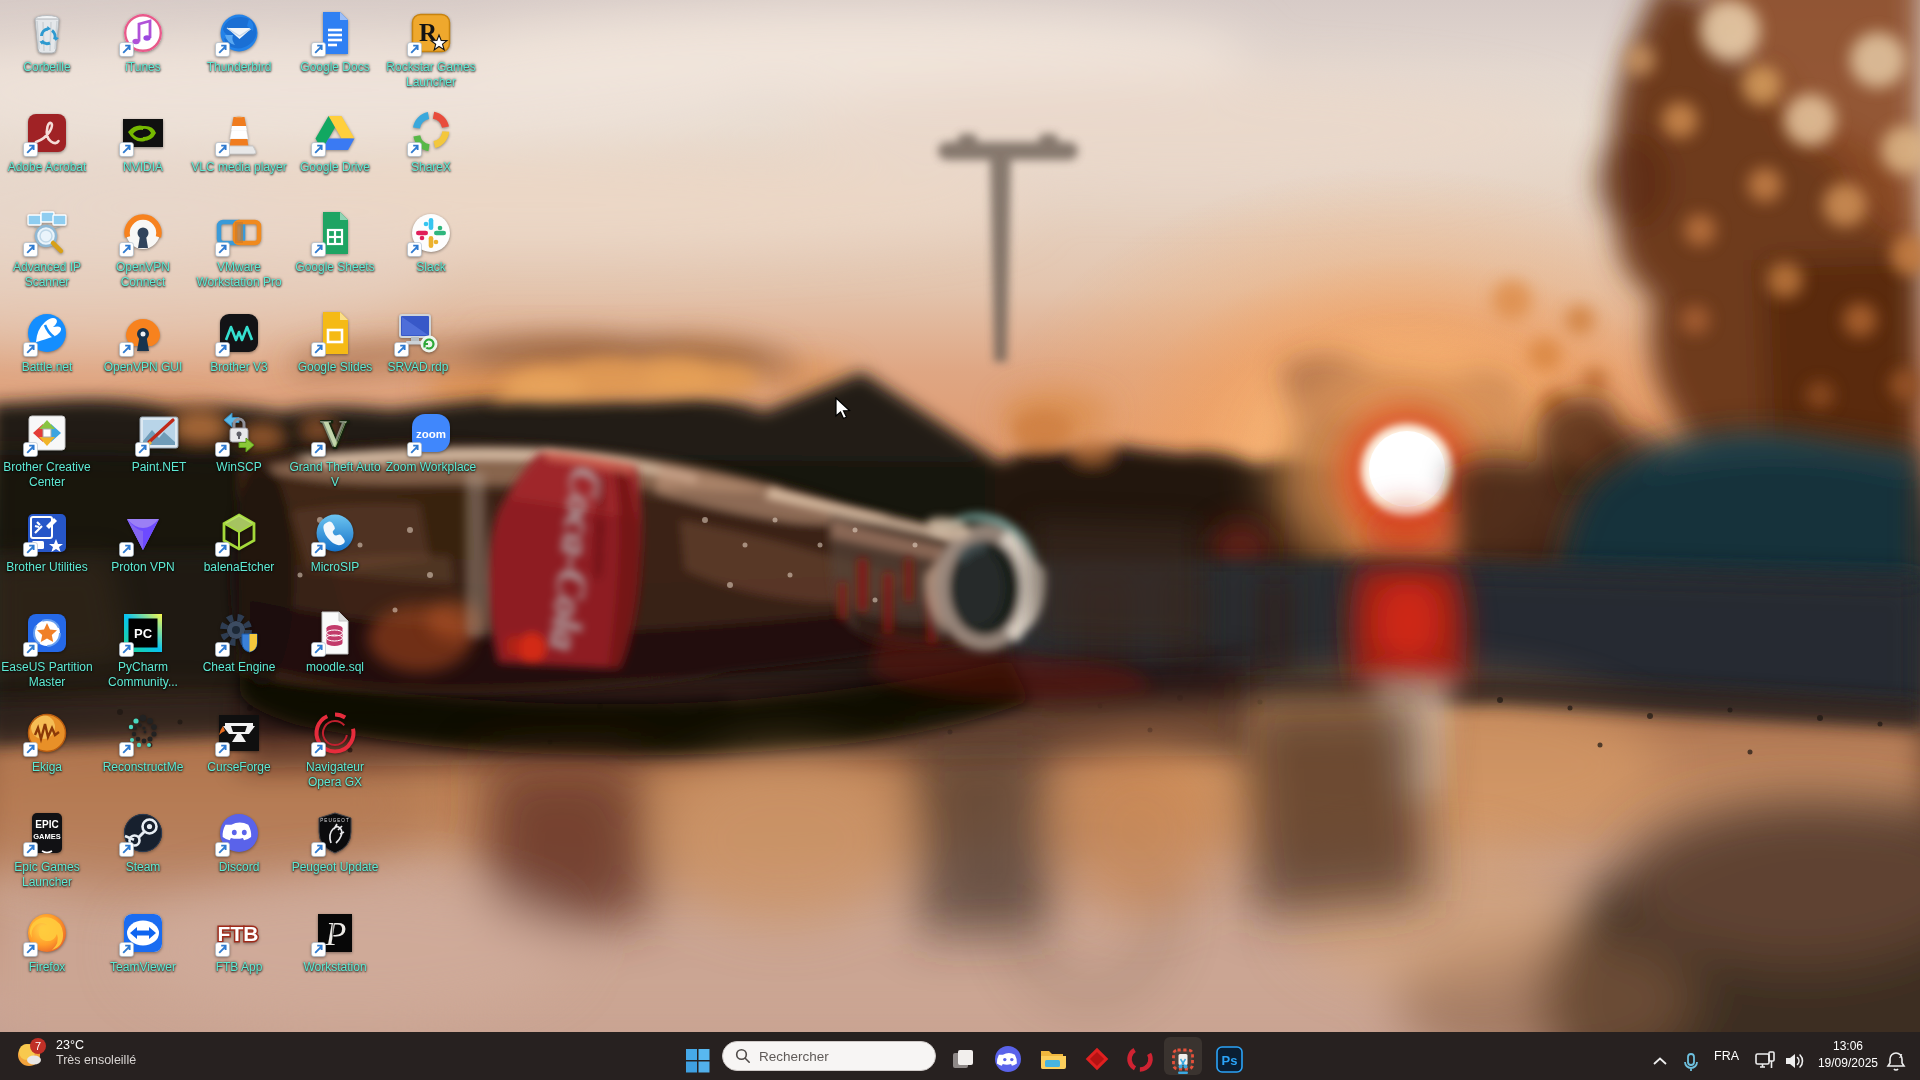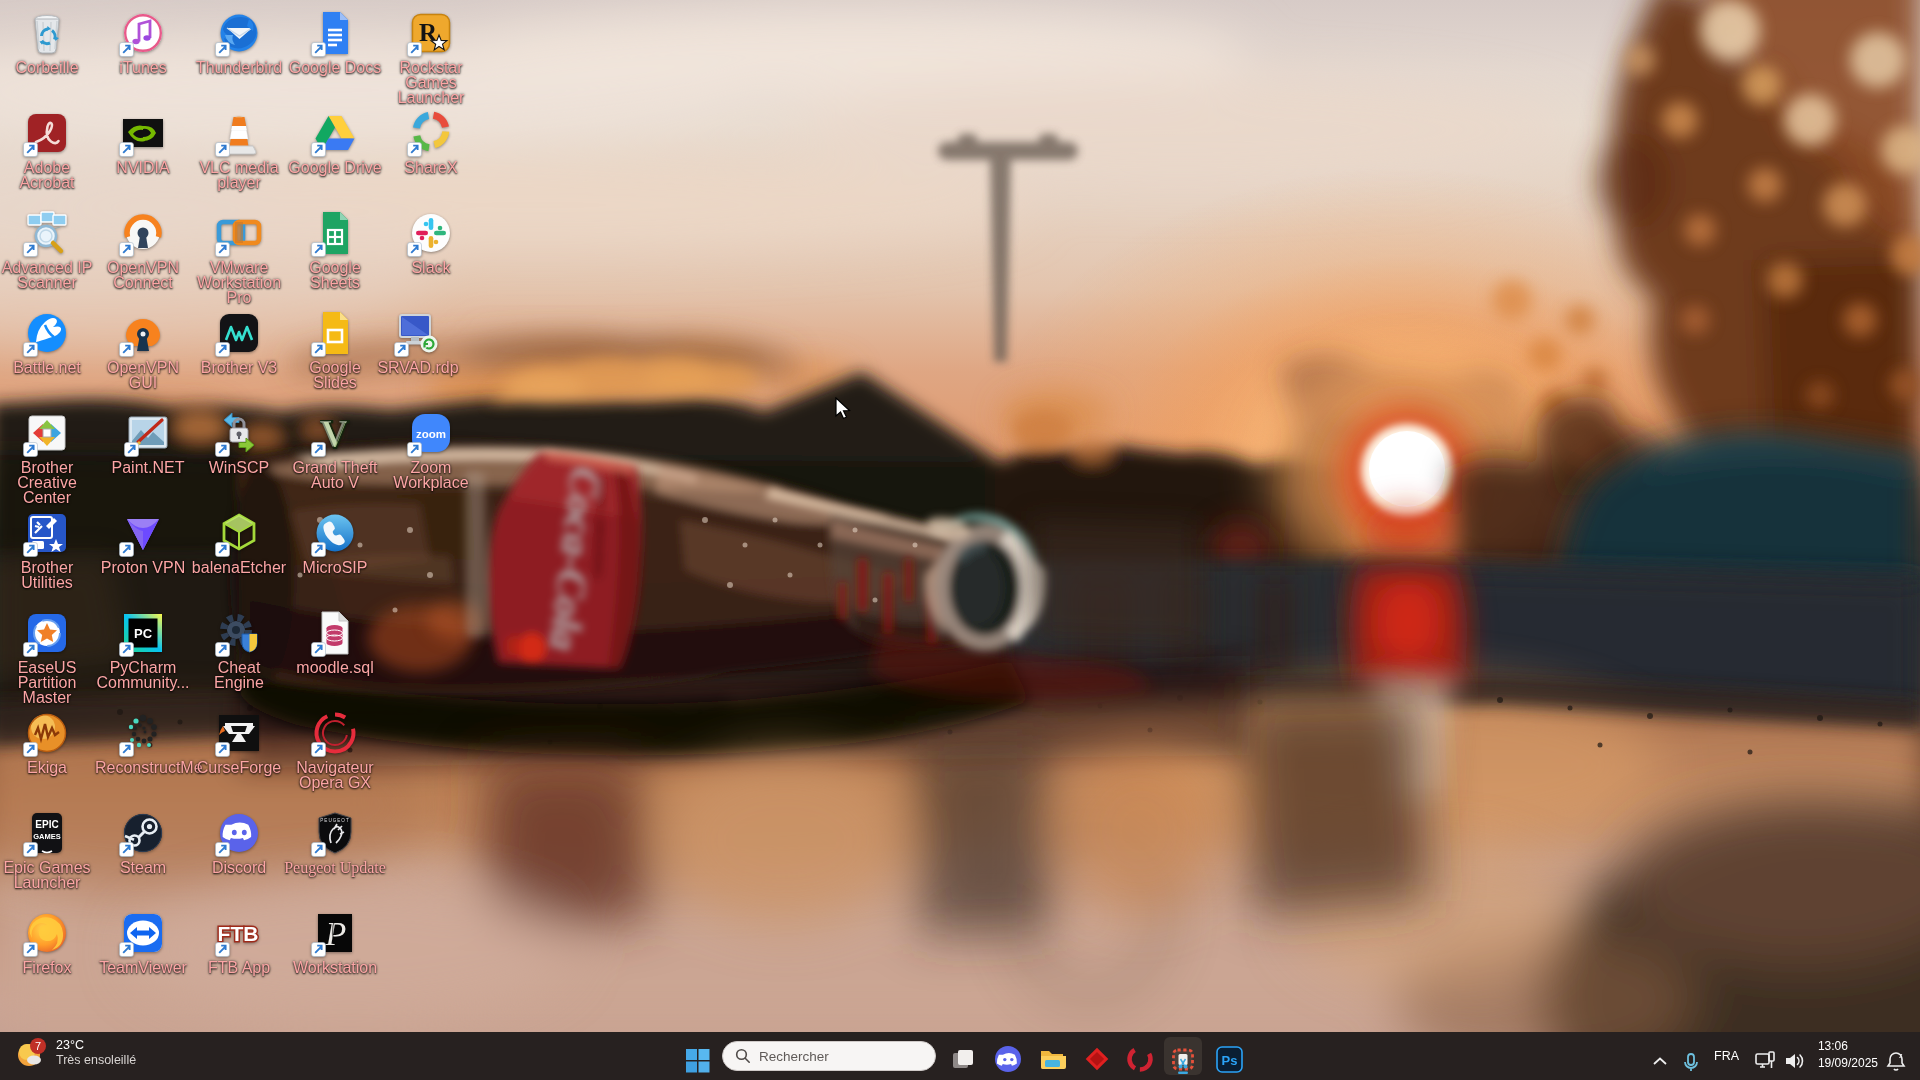--- a/index.html
+++ b/index.html
@@ -10,25 +10,25 @@
  linear-gradient(180deg,#d7cbc7 0%,#e4d8d0 7%,#e8dcd0 12%,#e6d2c2 20%,#e3c4ad 28%,#dfa683 36%,#df9d74 42%,#dc9468 46%,#8c6752 49%,#4a423e 52%,#3a3734 56%,#413a36 62%,#55402f 68%,#7c4e35 74%,#9a6243 80%,#b07c5c 86%,#c29480 92%,#c9a295 97%,#c5a093 100%);
 }
 #wsvg{position:absolute;left:0;top:0;}
 #cursor{position:absolute;left:833px;top:397px;}
 #taskbar{position:absolute;left:0;top:1032px;width:1920px;height:48px;background:#272120;}
 .tbtxt{color:#fff;font-size:12px;}
 #weather{position:absolute;left:14px;top:4px;display:flex;align-items:center;}
 #wtext{margin-left:8px;color:#fff;font-size:12.5px;line-height:15px;}
 #wtext .l2{color:#d8d4d2;}
 #searchbox{position:absolute;left:722px;top:9px;width:214px;height:30px;border-radius:15px;background:#f7f5f4;border:1px solid #cfcac8;display:flex;align-items:center;color:#5f5a58;font-size:13.5px;}
-#clock{position:absolute;right:42px;top:6px;text-align:left;color:#fff;font-size:12px;line-height:17px;}
+#clock{position:absolute;right:42px;top:6px;text-align:center;color:#fff;font-size:12px;line-height:17px;}
 
 .ic{position:absolute;width:96px;text-align:center;}
 .ic .g{display:block;margin:0 auto;filter:drop-shadow(0 1px 1.5px rgba(0,0,0,.4));}
-.lb{position:relative;margin-top:3px;color:#fca5a5;font-size:16px;line-height:15px;text-shadow:0 1px 2px rgba(0,0,0,.9),0 0 3px rgba(0,0,0,.7);}
+.lb{position:relative;margin-top:3px;color:#5eead4;font-size:12px;line-height:15px;text-shadow:0 1px 2px rgba(0,0,0,.9),0 0 3px rgba(0,0,0,.7);}
 .tbi{position:absolute;top:7px;width:34px;height:34px;display:flex;align-items:flex-end;justify-content:center;}
 </style></head>
 <body>
 <div id="wall">
 <svg id="wsvg" width="1920" height="1032" viewBox="0 0 1920 1032">
 <defs>
 <filter id="b4" x="-60%" y="-60%" width="220%" height="220%">
           <feGaussianBlur stdDeviation="4"></feGaussianBlur>
         </filter>
 <filter id="b8" x="-60%" y="-60%" width="220%" height="220%">
@@ -521,21 +521,21 @@
         <circle cx="24" cy="25" r="6" fill="#18344e"></circle>
         <path d="M20.5,28 h7 l2.5,14 h-12 Z" fill="#18344e"></path>
         <circle cx="24" cy="25" r="2.5" fill="#f0f0f0"></circle>
         <g>
           <rect x="0.5" y="33.5" width="14" height="14" rx="2.5" fill="#fff" stroke="#a8b8c8" stroke-width=".6"></rect>
           <path d="M4.2,43.8 L10.8,37.2 M6.2,36.6 h4.4 v4.4" stroke="#2e7ad0" stroke-width="1.9" fill="none"></path>
         </g>
       </svg>
       <div class="lb">OpenVPN GUI</div>
     </div>
-<div class="ic" style="left:100px;top:409px">
+<div class="ic" style="left:111px;top:409px">
       <svg class="g" width="48" height="48" viewBox="0 0 48 48">
         <rect x="5" y="8" width="38" height="31" rx="2" fill="#dde9f2" stroke="#9aa8b4"></rect>
         <rect x="8" y="11" width="32" height="25" fill="#b8d4e8"></rect>
         <path d="M8,32 l9,-11 7,8 5,-6 11,10 v3 h-32 Z" fill="#6f9cb8"></path>
         <line x1="14" y1="33" x2="38" y2="11" stroke="#c02818" stroke-width="3.2" stroke-linecap="round"></line>
         <path d="M11,36 l4,-4 2,2 -4,4 Z" fill="#e8b838"></path>
         <g>
           <rect x="0.5" y="33.5" width="14" height="14" rx="2.5" fill="#fff" stroke="#a8b8c8" stroke-width=".6"></rect>
           <path d="M4.2,43.8 L10.8,37.2 M6.2,36.6 h4.4 v4.4" stroke="#2e7ad0" stroke-width="1.9" fill="none"></path>
         </g>
@@ -883,21 +883,21 @@
 <div class="ic" style="left:287px;top:809px">
       <svg class="g" width="48" height="48" viewBox="0 0 48 48">
         <path d="M24,4 l16,5 v14 q0,15 -16,21 q-16,-6 -16,-21 v-14 Z" fill="#0b0b0d" stroke="#44444a" stroke-width="1"></path>
         <text x="24" y="12.5" font-size="4.6" fill="#d8d8dc" text-anchor="middle" font-family="Liberation Sans" letter-spacing="1">PEUGEOT</text>
         <path d="M20,34 q-3,-9 2,-14 q4,-4 7,-1 q3,3 1,8 q-1.5,4 -5,7 M23,20 l3,-5 M27,21 l4,-4 M29,25 l4,-2" stroke="#e8e8ec" stroke-width="1.7" fill="none"></path>
         <g>
           <rect x="0.5" y="33.5" width="14" height="14" rx="2.5" fill="#fff" stroke="#a8b8c8" stroke-width=".6"></rect>
           <path d="M4.2,43.8 L10.8,37.2 M6.2,36.6 h4.4 v4.4" stroke="#2e7ad0" stroke-width="1.9" fill="none"></path>
         </g>
       </svg>
-      <div class="lb" style="width:110px;left:-7px;font-family:Liberation Serif, serif;">Peugeot Update</div>
+      <div class="lb" style="width:110px;left:-7px;">Peugeot Update</div>
     </div>
 <div class="ic" style="left:287px;top:909px">
       <svg class="g" width="48" height="48" viewBox="0 0 48 48">
         <rect x="7" y="5" width="34" height="38" fill="#070707"></rect>
         <text x="25" y="36" font-size="34" fill="#eceae6" text-anchor="middle" font-family="Liberation Serif" font-style="italic">P</text>
         <path d="M24,10 q-6,14 2,30" stroke="#070707" stroke-width="1.2" fill="none" opacity=".6"></path>
         <g>
           <rect x="0.5" y="33.5" width="14" height="14" rx="2.5" fill="#fff" stroke="#a8b8c8" stroke-width=".6"></rect>
           <path d="M4.2,43.8 L10.8,37.2 M6.2,36.6 h4.4 v4.4" stroke="#2e7ad0" stroke-width="1.9" fill="none"></path>
         </g>

